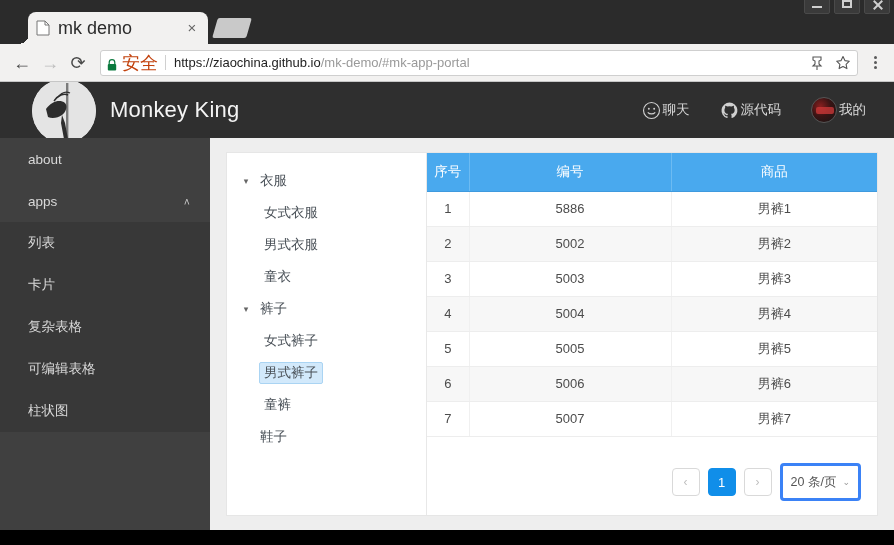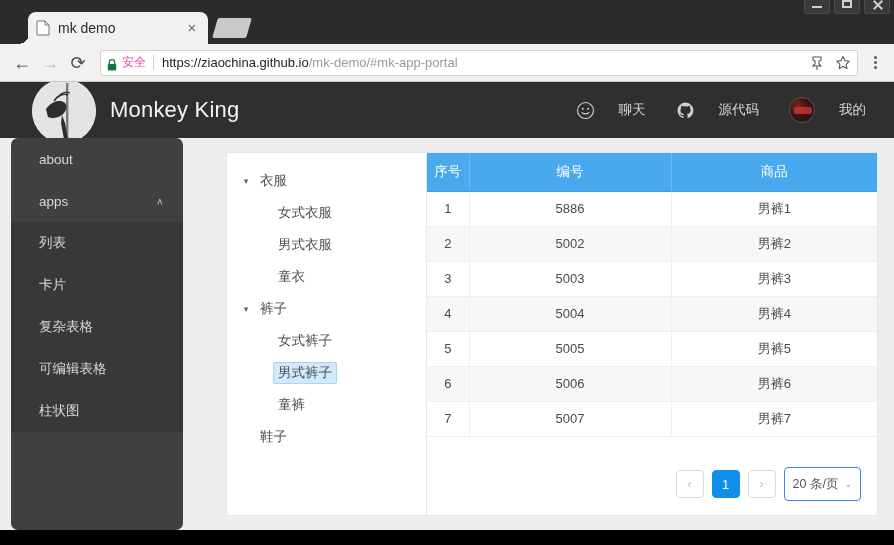--- a/index.html
+++ b/index.html
@@ -62,21 +62,21 @@
     content:""; position:absolute; left:-10px; bottom:0;
     width: 12px; height: 12px;
     background: radial-gradient(circle at 0 0, transparent 12px, #f2f1f0 12px);
   }
   .tab-favicon {
     width: 14px; height: 16px; margin-right: 8px;
     flex: 0 0 auto;
   }
   .tab-title {
     flex: 1 1 auto;
-    font-size: 14px; color: #2b2b2b;
+    font-size: 18px; color: #2b2b2b;
     white-space: nowrap; overflow: hidden; text-overflow: ellipsis;
   }
   .tab-close {
     flex: 0 0 auto;
     width: 16px; height: 16px;
     color: #666; font-size: 15px; line-height: 15px;
     text-align: center;
   }
   .newtab-shape {
     position: absolute; left: 215px; top: 18px;
@@ -108,21 +108,21 @@
     border-radius: 3px;
     display: flex; align-items: center;
     padding: 0 6px;
     overflow: hidden;
   }
   .lock-icon {
     width: 10px; height: 12px; flex: 0 0 auto;
     margin-right: 5px;
   }
   .secure-label {
-    font-size: 12px; color: #ec4899; flex: 0 0 auto;
+    font-size: 18px; color: #c2410c; flex: 0 0 auto;
     margin-right: 7px;
     font-family: Liberation Serif, serif;
   }
   .omni-sep {
     width: 1px; height: 15px; background: #d0d0d0; flex: 0 0 auto;
     margin-right: 8px;
   }
   .url { font-size: 13px; white-space: nowrap; overflow: hidden; }
   .url .u-strong { color: #222; }
   .url .u-dim { color: #999; }
@@ -158,40 +158,39 @@
     flex: 0 0 auto;
   }
   .brand-title {
     color: #f4f4f4; font-size: 22px; margin-left: 14px;
     letter-spacing: .2px;
   }
   #header-actions {
     margin-left: auto; display: flex; align-items: center;
     gap: 30px; padding-right: 28px;
   }
-  .hdr-item { display: flex; align-items: center; gap: 24px; color: #d8d8d8; font-size: 13.5px; }
+  .hdr-item { display: flex; align-items: center; gap: 2px; color: #d8d8d8; font-size: 13.5px; }
   .hdr-ico { width: 19px; height: 19px; flex: 0 0 auto; display:block; }
   .avatar {
     width: 26px; height: 26px; border-radius: 50%;
     background: radial-gradient(circle at 35% 35%, #8a1f1f 0%, #3a1414 45%, #151515 100%);
     border: 1px solid #555;
     position: relative; overflow: hidden; flex: 0 0 auto;
   }
   .avatar:after {
     content:""; position:absolute; left:4px; top:9px; width:18px; height:7px;
     background: #d03a3a; opacity: .75; border-radius: 2px;
   }
 
   
   #sidebar {
-    position: absolute; left: 11px; top: 56px; bottom: 0;
-    width: 172px;
+    position: absolute; left: 0; top: 56px; bottom: 0;
+    width: 210px;
     background: #404040;
     overflow: hidden;
-    border-radius: 7px;
   }
   .menu-item {
     height: 42px; display: flex; align-items: center;
     padding-left: 28px; color: #d9d9d9; font-size: 13.5px;
   }
   .menu-item.group { justify-content: flex-start; }
   .group-arrow {
     margin-left: auto; margin-right: 20px;
     font-size: 10px; color: #cfcfcf;
     transform: rotate(180deg);
@@ -224,21 +223,21 @@
     display: flex; align-items: center;
     height: 32px;
     font-size: 13.5px; color: #4b5259;
   }
   .tree-node .caret {
     width: 18px; flex: 0 0 18px; text-align: center;
     font-size: 9px; color: #666;
   }
   .tree-node .tlabel { padding: 2px 5px; border-radius: 2px; }
   .tree-node.lvl0 { padding-left: 10px; }
-  .tree-node.lvl1 { padding-left: 46px; }
+  .tree-node.lvl1 { padding-left: 32px; }
   .tree-node.lvl0.noexp { padding-left: 28px; }
   .tree-node.selected .tlabel {
     background: #d2e9fb;
     border: 1px solid #aad4f3;
     padding: 1px 4px;
   }
 
   #table-panel {
     flex: 1 1 auto;
     display: flex; flex-direction: column;
@@ -277,21 +276,21 @@
   .pg-btn {
     min-width: 28px; height: 28px;
     border: 1px solid #d9d9d9; border-radius: 4px;
     background: #fff;
     display: flex; align-items: center; justify-content: center;
     font-size: 12px; color: #bfbfbf;
   }
   .pg-btn.num { color: #fff; background: #108ee9; border-color: #108ee9; font-size: 13px; }
   .pg-size {
     height: 28px; padding: 16px 8px;
-    border: 1px solid #3b82f6; border-radius: 4px;
+    border: 3px solid #3b82f6; border-radius: 4px;
     background: #fff;
     display: flex; align-items: center; gap: 6px;
     font-size: 12.5px; color: #555;
   }
   .pg-size .chev { font-size: 9px; color: #999; }
 
   #taskbar {
     position: absolute; left: 0; top: 530px;
     width: 894px; height: 15px;
     background: #000;

